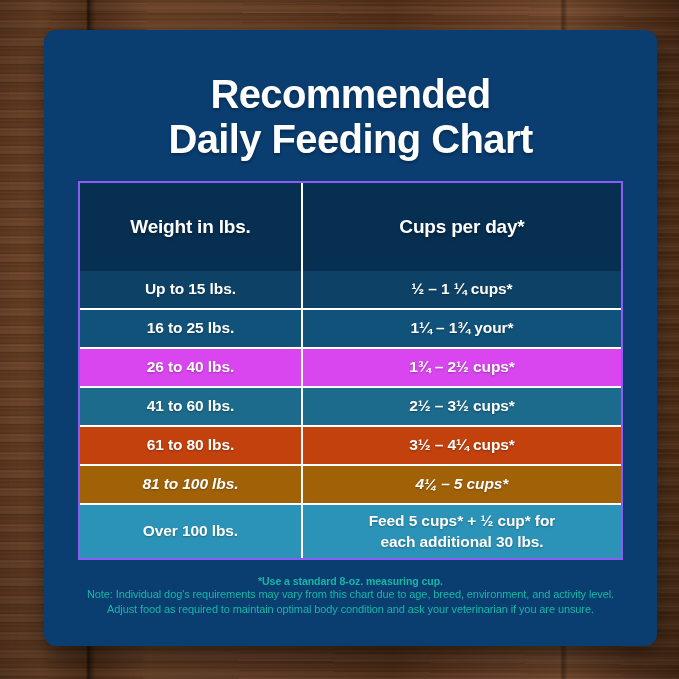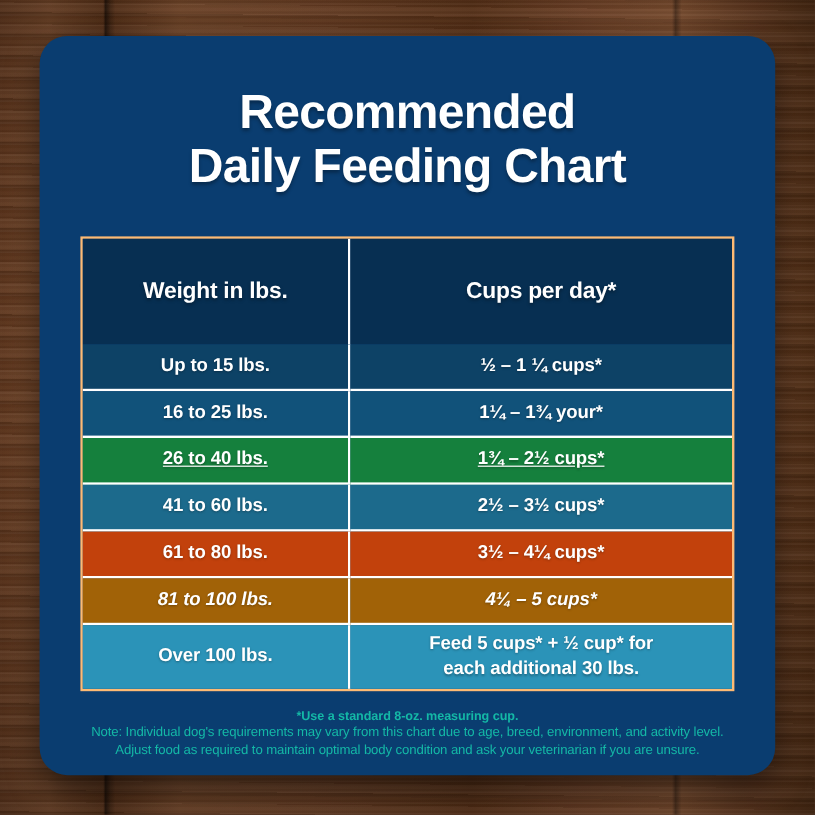--- a/index.html
+++ b/index.html
@@ -66,50 +66,50 @@
     position: absolute;
     inset: 0;
     background: radial-gradient(ellipse 95% 88% at 50% 45%,
                 rgba(0,0,0,0) 35%, rgba(0,0,0,0.38) 100%);
     pointer-events: none;
   }
 
   
   #card {
     position: absolute;
-    left: 33px;
+    left: 44px;
     top: 30px;
     width: 613px;
     height: 616px;
     background: #0a3d70;
-    border-radius: 23px;
+    border-radius: 12px;
     box-shadow: 0 10px 26px rgba(0,0,0,0.50);
     padding: 42px 34px 0 34px;
   }
 
   
   #chart-title {
     color: #ffffff;
     font-size: 40px;
     line-height: 1.12;
     font-weight: bold;
     letter-spacing: -0.6px;
     text-align: center;
     padding: 0 14px;
     text-shadow: 0 2px 3px rgba(0,0,0,0.30);
   }
   #chart-title .tline { display: block; }
 
   
   #feeding-table {
-    margin-top: 35px;
+    margin-top: 19px;
     width: 100%;
     border-collapse: separate;
     border-spacing: 0;
-    border: 2px solid #fdba74;
+    border: 2px solid #8b5cf6;
     table-layout: fixed;
   }
   #feeding-table td, #feeding-table th {
     border-right: 2px solid #ffffff;
     border-bottom: 2px solid #ffffff;
     text-align: center;
     color: #ffffff;
     vertical-align: middle;
   }
   #feeding-table tr > *:last-child { border-right: none; }
@@ -129,21 +129,21 @@
 
   tbody td {
     height: 39px;
     font-size: 15.5px;
     font-weight: bold;
     letter-spacing: -0.1px;
     text-shadow: 0 1px 2px rgba(0,0,0,0.30);
   }
   tbody tr.r1 td { background: #0d4266; }
   tbody tr.r2 td { background: #11527a; }
-  tbody tr.r3 td { background: #15803d; text-decoration: underline; }
+  tbody tr.r3 td { background: #d946ef; }
   tbody tr.r4 td { background: #1c6a8c; }
   tbody tr.r5 td { background: #c2410c; }
   tbody tr.r6 td { background: #a16207; font-style: italic; }
   tbody tr.r7 td { background: #2b93b8; height: 53px; }
 
   tbody tr.r7 td .cups-multiline {
     display: block;
     line-height: 1.38;
   }
 

